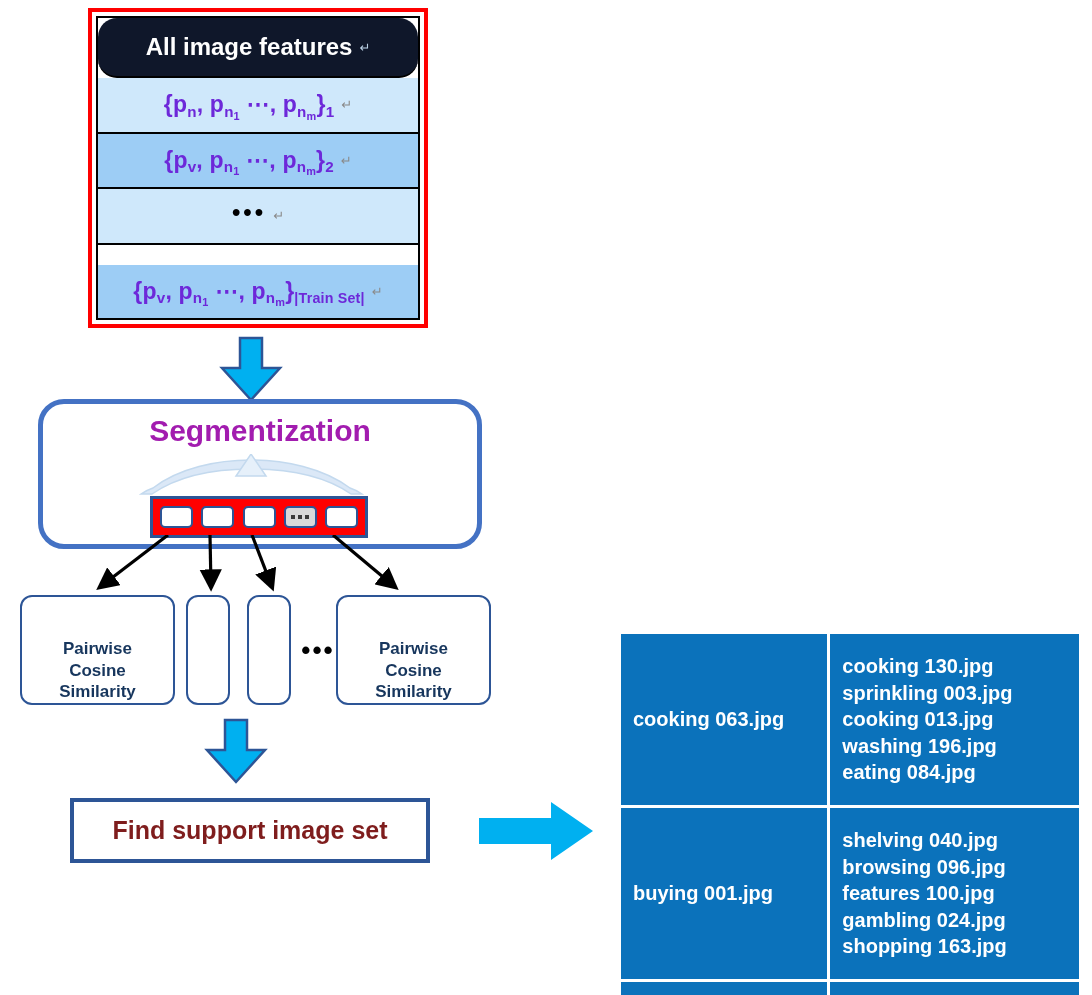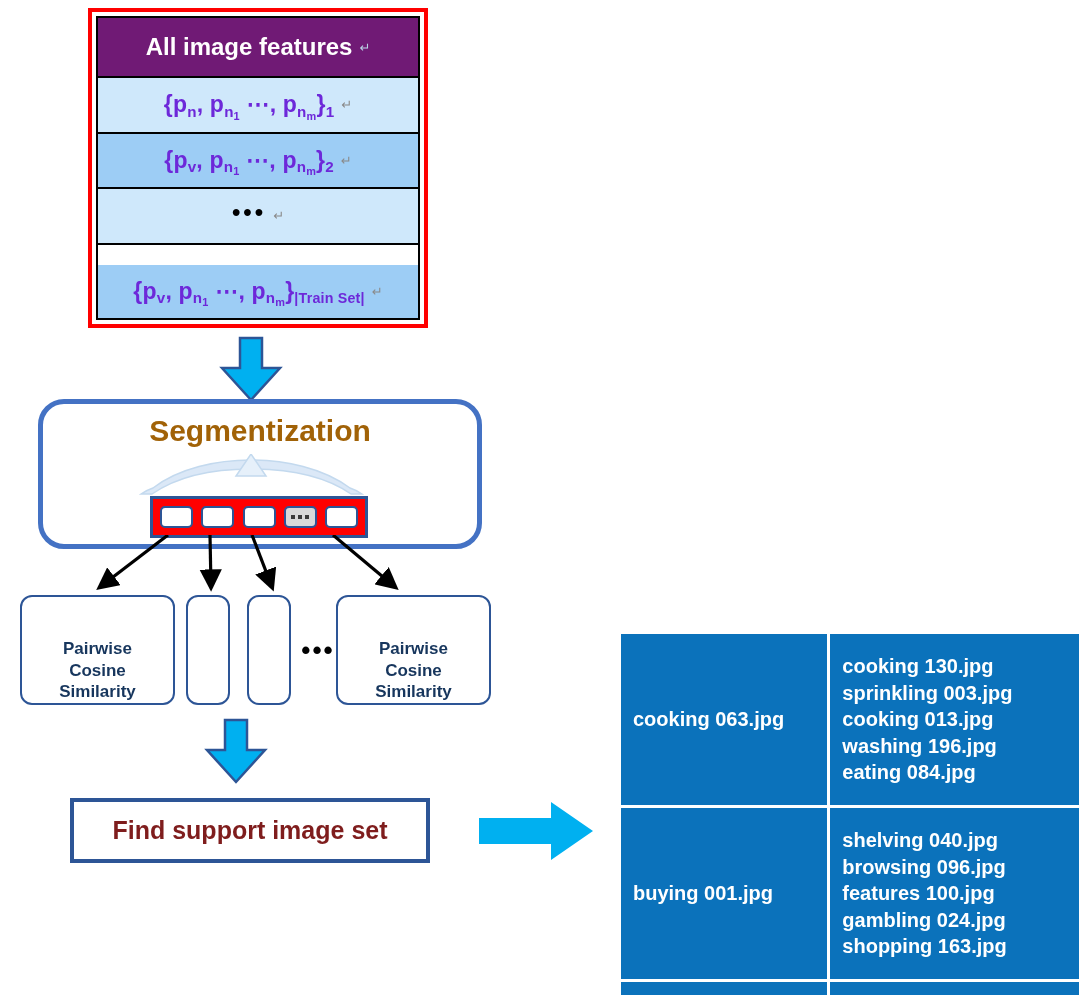--- a/index.html
+++ b/index.html
@@ -31,24 +31,25 @@
   }
   .ft-row {
     position: relative;
     display: flex; align-items: center; justify-content: center;
     box-sizing: border-box;
     border-bottom: 2px solid #000;
   }
   .ft-row:last-child { border-bottom: none; margin-top: 20px; }
   .ft-head {
     flex: 0 0 60px;
-    background: #701a75;
+    background: #0f172a;
     color: #ffffff;
     font-weight: bold;
     font-size: 24px;
+    border-radius: 19px;
   }
   .ft-light { flex: 1 1 0; background: #cfe8fb; }
   .ft-mid   { flex: 1 1 0; background: #9dcdf5; }
 
   .formula {
     font-size: 23px; font-weight: bold; color: #6d28d9;
     letter-spacing: .2px; white-space: nowrap;
   }
   .formula sub {
     font-size: 0.66em; vertical-align: baseline;
@@ -88,21 +89,21 @@
     border: 5px solid #4472c4;
     border-radius: 26px;
     box-sizing: border-box;
     background: #ffffff;
   }
   #segmentization-title {
     position: absolute;
     left: 0; right: 0; top: 10px;
     text-align: center;
     font-size: 30px; font-weight: bold;
-    color: #a16207;
+    color: #a21caf;
   }
   #seg-arc {
     position: absolute;
     left: 96px; top: 50px;
     width: 225px; height: 42px;
   }
   #seg-strip {
     position: absolute;
     left: 107px; top: 92px;
     width: 218px; height: 42px;

